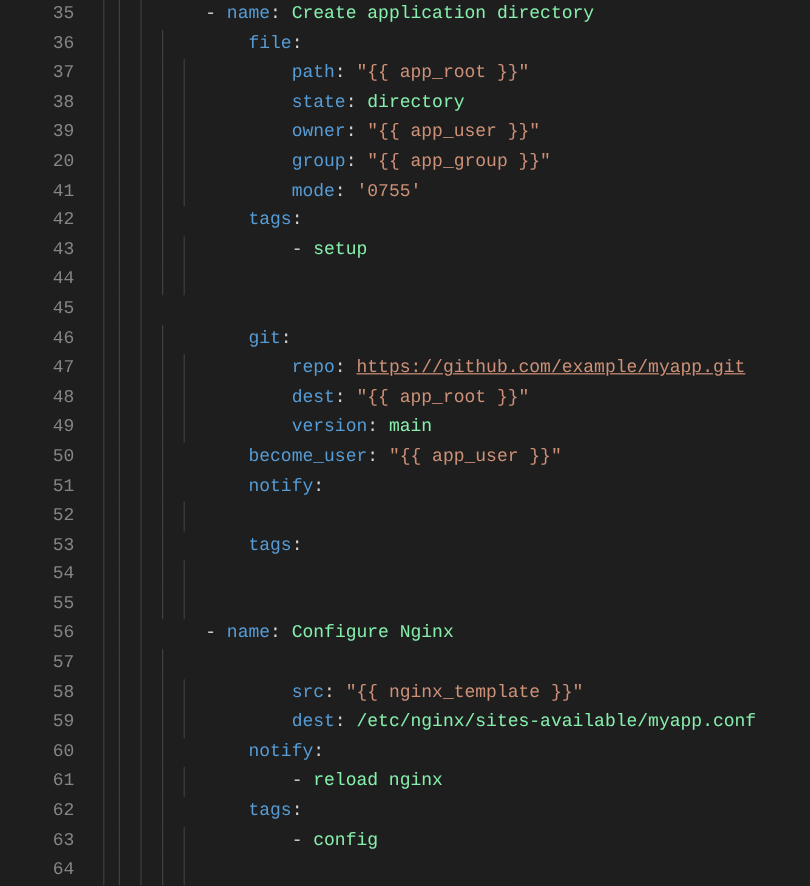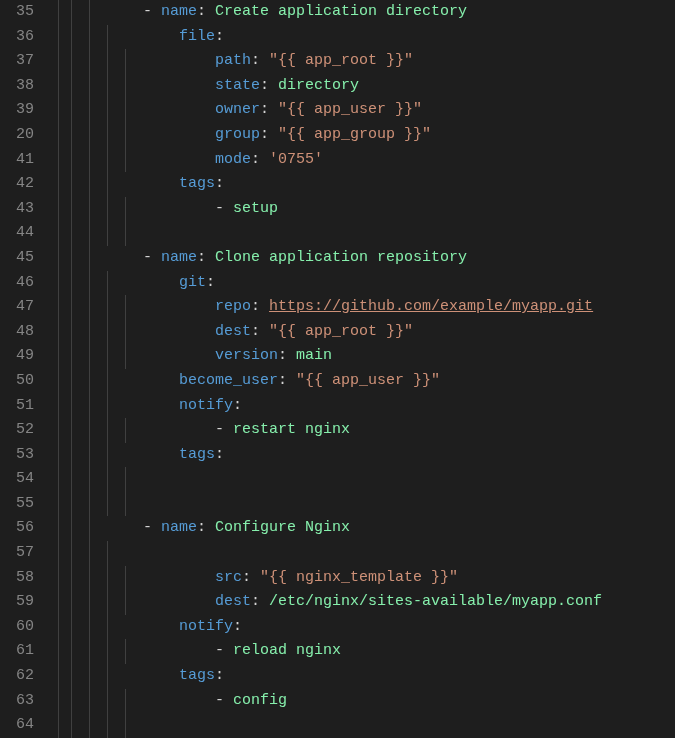--- a/index.html
+++ b/index.html
@@ -8,20 +8,21 @@
       font-family: Consolas, 'Courier New', monospace;
       font-size: 15px;
       line-height: 24.6px;
       overflow: hidden;
       width: 675px;
       height: 738px;
     }
     .editor {
       display: flex;
       height: 100%;
+      margin-left: 28px;
     }
     .gutter {
       background: #1e1e1e;
       color: #858585;
       text-align: right;
       padding-right: 18px;
       padding-left: 10px;
       user-select: none;
       min-width: 52px;
     }
@@ -114,28 +115,28 @@
       <div class="code-line"><span class="indent-guide ig1" style="left: 0px;"></span><span class="indent-guide ig2" style="left: 18px;"></span><span class="content"><span>        </span><span class="tok-dash">- </span><span class="tok-key">name</span><span class="tok-colon">: </span><span class="tok-value">Create application directory</span></span></div>
       <div class="code-line"><span class="indent-guide ig1" style="left: 0px;"></span><span class="indent-guide ig2" style="left: 18px;"></span><span class="indent-guide ig3" style="left: 36px;"></span><span class="content"><span>            </span><span class="tok-key">file</span><span class="tok-colon">:</span></span></div>
       <div class="code-line"><span class="indent-guide ig1" style="left: 0px;"></span><span class="indent-guide ig2" style="left: 18px;"></span><span class="indent-guide ig3" style="left: 36px;"></span><span class="indent-guide ig4" style="left: 54px;"></span><span class="content"><span>                </span><span class="tok-key">path</span><span class="tok-colon">: </span><span class="tok-string">"{{ app_root }}"</span></span></div>
       <div class="code-line"><span class="indent-guide ig1" style="left: 0px;"></span><span class="indent-guide ig2" style="left: 18px;"></span><span class="indent-guide ig3" style="left: 36px;"></span><span class="indent-guide ig4" style="left: 54px;"></span><span class="content"><span>                </span><span class="tok-key">state</span><span class="tok-colon">: </span><span class="tok-value">directory</span></span></div>
       <div class="code-line"><span class="indent-guide ig1" style="left: 0px;"></span><span class="indent-guide ig2" style="left: 18px;"></span><span class="indent-guide ig3" style="left: 36px;"></span><span class="indent-guide ig4" style="left: 54px;"></span><span class="content"><span>                </span><span class="tok-key">owner</span><span class="tok-colon">: </span><span class="tok-string">"{{ app_user }}"</span></span></div>
       <div class="code-line"><span class="indent-guide ig1" style="left: 0px;"></span><span class="indent-guide ig2" style="left: 18px;"></span><span class="indent-guide ig3" style="left: 36px;"></span><span class="indent-guide ig4" style="left: 54px;"></span><span class="content"><span>                </span><span class="tok-key">group</span><span class="tok-colon">: </span><span class="tok-string">"{{ app_group }}"</span></span></div>
       <div class="code-line"><span class="indent-guide ig1" style="left: 0px;"></span><span class="indent-guide ig2" style="left: 18px;"></span><span class="indent-guide ig3" style="left: 36px;"></span><span class="indent-guide ig4" style="left: 54px;"></span><span class="content"><span>                </span><span class="tok-key">mode</span><span class="tok-colon">: </span><span class="tok-string">'0755'</span></span></div>
       <div class="code-line"><span class="indent-guide ig1" style="left: 0px;"></span><span class="indent-guide ig2" style="left: 18px;"></span><span class="indent-guide ig3" style="left: 36px;"></span><span class="content"><span>            </span><span class="tok-key">tags</span><span class="tok-colon">:</span></span></div>
       <div class="code-line"><span class="indent-guide ig1" style="left: 0px;"></span><span class="indent-guide ig2" style="left: 18px;"></span><span class="indent-guide ig3" style="left: 36px;"></span><span class="indent-guide ig4" style="left: 54px;"></span><span class="content"><span>                </span><span class="tok-dash">- </span><span class="tok-value">setup</span></span></div>
       <div class="code-line"><span class="indent-guide ig1" style="left: 0px;"></span><span class="indent-guide ig2" style="left: 18px;"></span><span class="indent-guide ig3" style="left: 36px;"></span><span class="indent-guide ig4" style="left: 54px;"></span><span class="content"><span></span></span></div>
-      <div class="code-line"><span class="indent-guide ig1" style="left: 0px;"></span><span class="indent-guide ig2" style="left: 18px;"></span><span class="content"><span>        </span><span class="tok-dash">- </span><span class="tok-key">name</span><span class="tok-colon">: </span><span class="tok-value">Clone application repository</span></span></div>
+      <div class="code-line"><span class="indent-guide ig1" style="left: 0px;"></span><span class="indent-guide ig2" style="left: 18px;"></span></div>
       <div class="code-line"><span class="indent-guide ig1" style="left: 0px;"></span><span class="indent-guide ig2" style="left: 18px;"></span><span class="indent-guide ig3" style="left: 36px;"></span><span class="content"><span>            </span><span class="tok-key">git</span><span class="tok-colon">:</span></span></div>
       <div class="code-line"><span class="indent-guide ig1" style="left: 0px;"></span><span class="indent-guide ig2" style="left: 18px;"></span><span class="indent-guide ig3" style="left: 36px;"></span><span class="indent-guide ig4" style="left: 54px;"></span><span class="content"><span>                </span><span class="tok-key">repo</span><span class="tok-colon">: </span><span class="tok-url">https://github.com/example/myapp.git</span></span></div>
       <div class="code-line"><span class="indent-guide ig1" style="left: 0px;"></span><span class="indent-guide ig2" style="left: 18px;"></span><span class="indent-guide ig3" style="left: 36px;"></span><span class="indent-guide ig4" style="left: 54px;"></span><span class="content"><span>                </span><span class="tok-key">dest</span><span class="tok-colon">: </span><span class="tok-string">"{{ app_root }}"</span></span></div>
       <div class="code-line"><span class="indent-guide ig1" style="left: 0px;"></span><span class="indent-guide ig2" style="left: 18px;"></span><span class="indent-guide ig3" style="left: 36px;"></span><span class="indent-guide ig4" style="left: 54px;"></span><span class="content"><span>                </span><span class="tok-key">version</span><span class="tok-colon">: </span><span class="tok-value">main</span></span></div>
       <div class="code-line"><span class="indent-guide ig1" style="left: 0px;"></span><span class="indent-guide ig2" style="left: 18px;"></span><span class="indent-guide ig3" style="left: 36px;"></span><span class="content"><span>            </span><span class="tok-key">become_user</span><span class="tok-colon">: </span><span class="tok-string">"{{ app_user }}"</span></span></div>
       <div class="code-line"><span class="indent-guide ig1" style="left: 0px;"></span><span class="indent-guide ig2" style="left: 18px;"></span><span class="indent-guide ig3" style="left: 36px;"></span><span class="content"><span>            </span><span class="tok-key">notify</span><span class="tok-colon">:</span></span></div>
-      <div class="code-line"><span class="indent-guide ig1" style="left: 0px;"></span><span class="indent-guide ig2" style="left: 18px;"></span><span class="indent-guide ig3" style="left: 36px;"></span><span class="indent-guide ig4" style="left: 54px;"></span><span class="content"><span>                </span><span class="tok-dash">- </span><span class="tok-value">restart nginx</span></span></div>
+      <div class="code-line"><span class="indent-guide ig1" style="left: 0px;"></span><span class="indent-guide ig2" style="left: 18px;"></span><span class="indent-guide ig3" style="left: 36px;"></span><span class="indent-guide ig4" style="left: 54px;"></span></div>
       <div class="code-line"><span class="indent-guide ig1" style="left: 0px;"></span><span class="indent-guide ig2" style="left: 18px;"></span><span class="indent-guide ig3" style="left: 36px;"></span><span class="content"><span>            </span><span class="tok-key">tags</span><span class="tok-colon">:</span></span></div>
       <div class="code-line"><span class="indent-guide ig1" style="left: 0px;"></span><span class="indent-guide ig2" style="left: 18px;"></span><span class="indent-guide ig3" style="left: 36px;"></span><span class="indent-guide ig4" style="left: 54px;"></span></div>
       <div class="code-line"><span class="indent-guide ig1" style="left: 0px;"></span><span class="indent-guide ig2" style="left: 18px;"></span><span class="indent-guide ig3" style="left: 36px;"></span><span class="indent-guide ig4" style="left: 54px;"></span><span class="content"><span></span></span></div>
       <div class="code-line"><span class="indent-guide ig1" style="left: 0px;"></span><span class="indent-guide ig2" style="left: 18px;"></span><span class="content"><span>        </span><span class="tok-dash">- </span><span class="tok-key">name</span><span class="tok-colon">: </span><span class="tok-value">Configure Nginx</span></span></div>
       <div class="code-line"><span class="indent-guide ig1" style="left: 0px;"></span><span class="indent-guide ig2" style="left: 18px;"></span><span class="indent-guide ig3" style="left: 36px;"></span></div>
       <div class="code-line"><span class="indent-guide ig1" style="left: 0px;"></span><span class="indent-guide ig2" style="left: 18px;"></span><span class="indent-guide ig3" style="left: 36px;"></span><span class="indent-guide ig4" style="left: 54px;"></span><span class="content"><span>                </span><span class="tok-key">src</span><span class="tok-colon">: </span><span class="tok-string">"{{ nginx_template }}"</span></span></div>
       <div class="code-line"><span class="indent-guide ig1" style="left: 0px;"></span><span class="indent-guide ig2" style="left: 18px;"></span><span class="indent-guide ig3" style="left: 36px;"></span><span class="indent-guide ig4" style="left: 54px;"></span><span class="content"><span>                </span><span class="tok-key">dest</span><span class="tok-colon">: </span><span class="tok-value">/etc/nginx/sites-available/myapp.conf</span></span></div>
       <div class="code-line"><span class="indent-guide ig1" style="left: 0px;"></span><span class="indent-guide ig2" style="left: 18px;"></span><span class="indent-guide ig3" style="left: 36px;"></span><span class="content"><span>            </span><span class="tok-key">notify</span><span class="tok-colon">:</span></span></div>
       <div class="code-line"><span class="indent-guide ig1" style="left: 0px;"></span><span class="indent-guide ig2" style="left: 18px;"></span><span class="indent-guide ig3" style="left: 36px;"></span><span class="indent-guide ig4" style="left: 54px;"></span><span class="content"><span>                </span><span class="tok-dash">- </span><span class="tok-value">reload nginx</span></span></div>
       <div class="code-line"><span class="indent-guide ig1" style="left: 0px;"></span><span class="indent-guide ig2" style="left: 18px;"></span><span class="indent-guide ig3" style="left: 36px;"></span><span class="content"><span>            </span><span class="tok-key">tags</span><span class="tok-colon">:</span></span></div>

